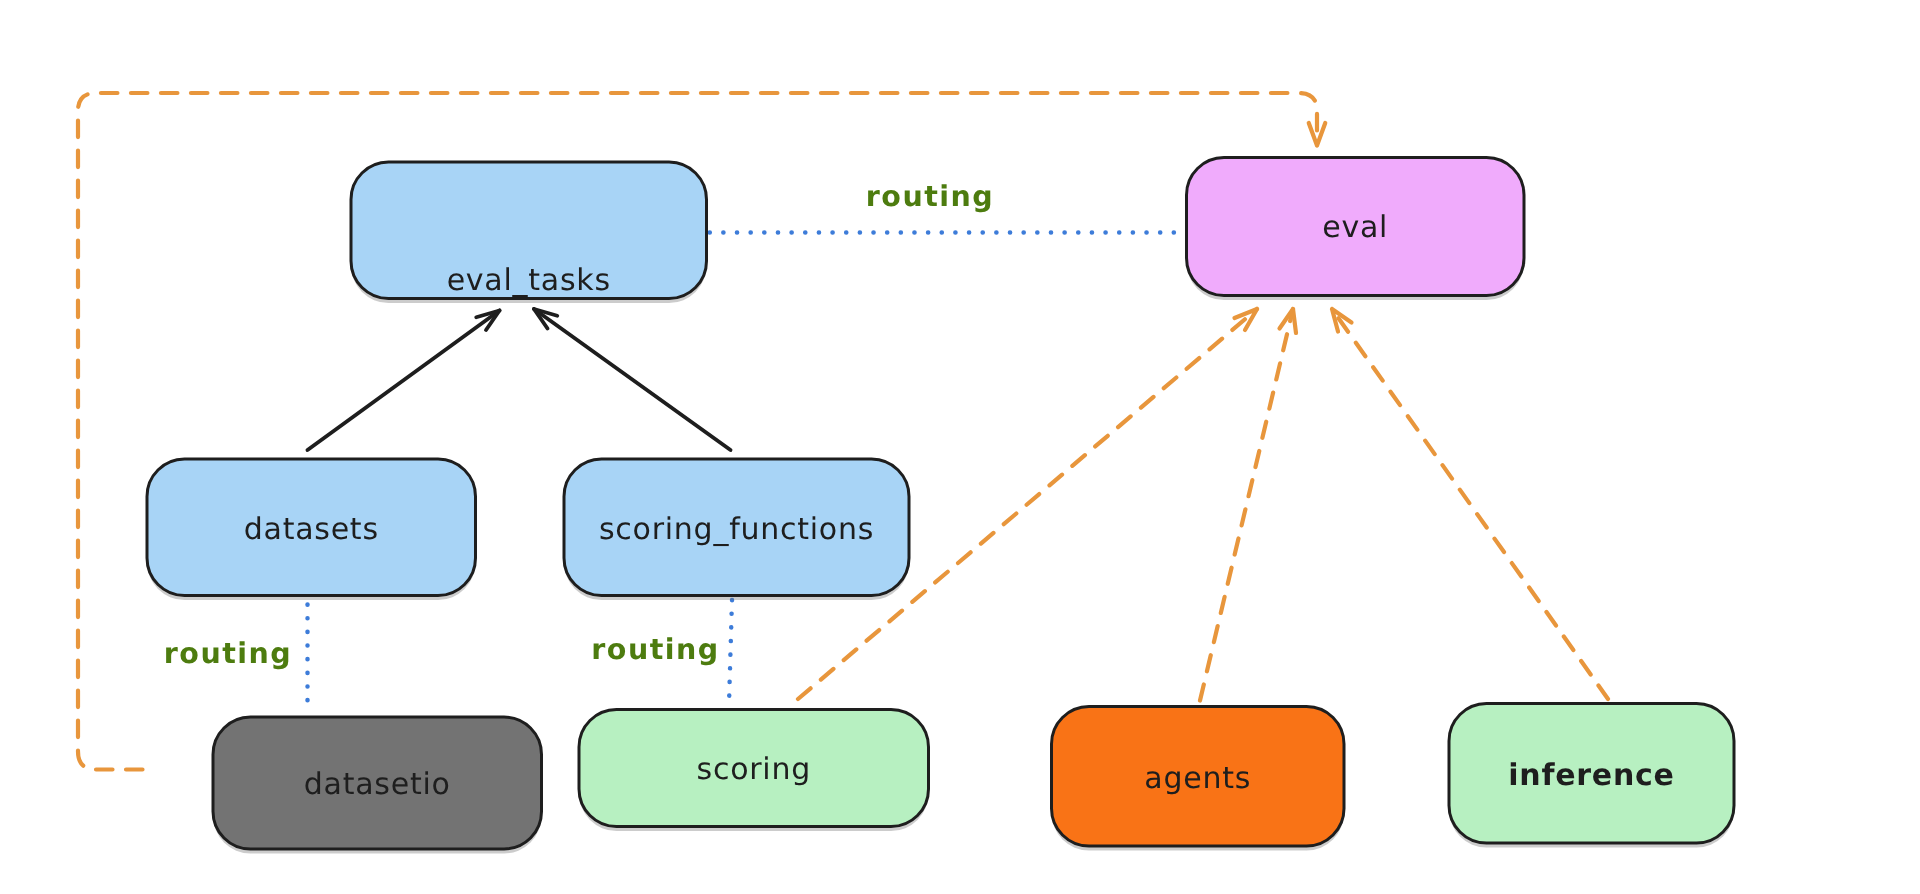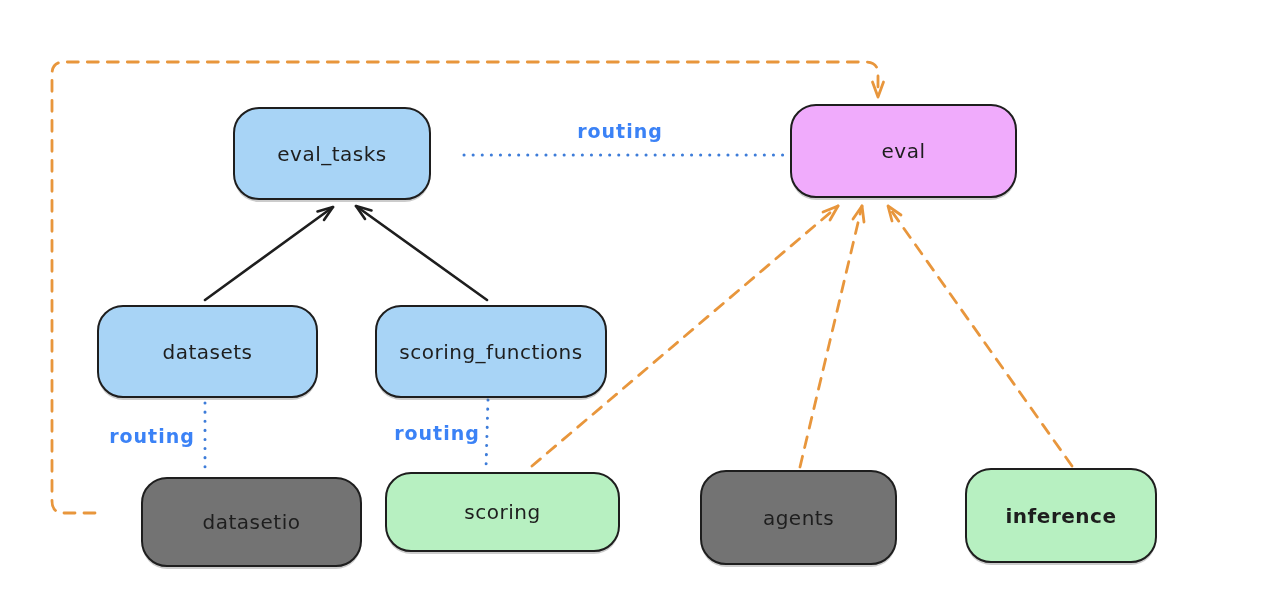--- a/index.html
+++ b/index.html
@@ -32,32 +32,32 @@
     justify-content: center;
     box-shadow: 0 3px 0 -1px rgba(110, 110, 110, 0.35);
     background: #ffffff;
   }
   .node-label {
     font-size: 20px;
     color: #1e1e1e;
     letter-spacing: 0.5px;
     white-space: nowrap;
   }
-  #node-eval-tasks        { left: 233px; top: 107px; width: 198px; height: 93px; }
+  #node-eval-tasks        { left: 233px; top: 107px; width: 239px; height: 93px; align-items: flex-end; }
   #node-eval              { left: 790px; top: 104px; width: 227px; height: 94px; }
   #node-datasets          { left:  97px; top: 305px; width: 221px; height: 93px; }
   #node-scoring-functions { left: 375px; top: 305px; width: 232px; height: 93px; }
   #node-datasetio         { left:  97px; top: 477px; width: 221px; height: 90px; }
   #node-scoring           { left: 385px; top: 472px; width: 235px; height: 80px; }
   #node-agents            { left: 700px; top: 470px; width: 197px; height: 95px; }
   #node-inference         { left: 965px; top: 468px; width: 192px; height: 95px; font-weight: bold; }
   .edge-label {
     position: absolute;
     transform: translate(-50%, -50%);
-    color: #3b82f6;
+    color: #4d7c0f;
     font-size: 19px;
     font-weight: 700;
     letter-spacing: 1px;
     white-space: nowrap;
   }
   #label-routing-top      { left: 620px; top: 131px; }
   #label-routing-datasets { left: 152px; top: 436px; }
   #label-routing-scoring  { left: 437px; top: 433px; }
 </style>
 </head>
@@ -127,21 +127,21 @@
   </div>
 
   <div class="node" id="node-datasetio" style="background-color: #737373; margin-left: 44px;">
     <span class="node-label">datasetio</span>
   </div>
 
   <div class="node" id="node-scoring" style="background-color: rgb(183, 240, 193);">
     <span class="node-label">scoring</span>
   </div>
 
-  <div class="node" id="node-agents" style="background-color: #737373;">
+  <div class="node" id="node-agents" style="background-color: #f97316;">
     <span class="node-label">agents</span>
   </div>
 
   <div class="node" id="node-inference" style="background-color: rgb(183, 240, 193);">
     <span class="node-label">inference</span>
   </div>
 
   <div class="edge-label" id="label-routing-top">routing</div>
   <div class="edge-label" id="label-routing-datasets">routing</div>
   <div class="edge-label" id="label-routing-scoring">routing</div>

